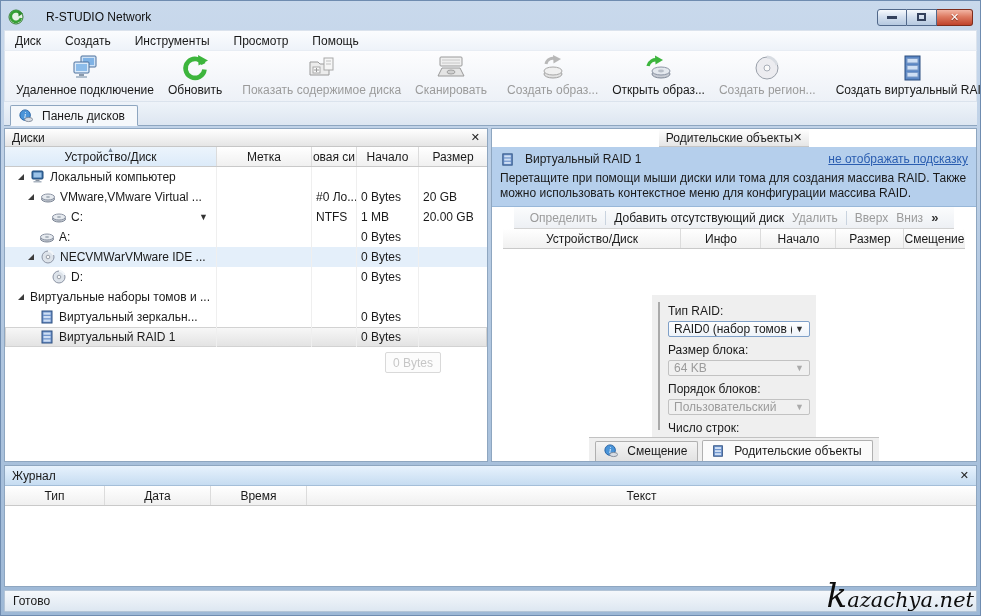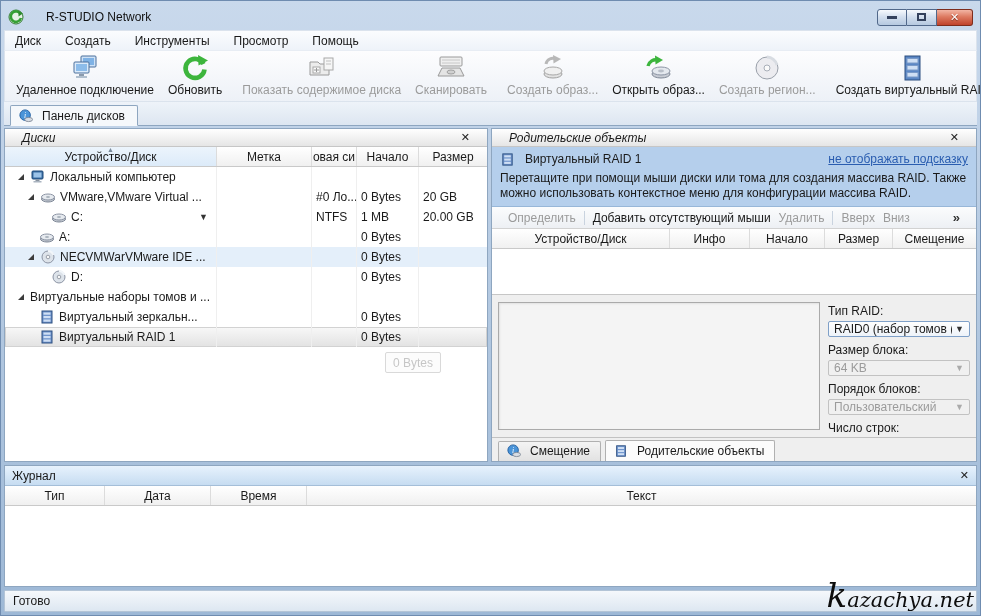--- a/index.html
+++ b/index.html
@@ -31,23 +31,23 @@
   .tsep { width:1px; height:44px; background:#cdd7e3; margin:0 3px; align-self:center; }
 
   
   .tabstrip { height:24px; background:linear-gradient(#eef3f9,#dde6f1); border-bottom:1px solid #8ea6c0; display:flex; align-items:flex-end; padding:0 6px; }
   .tab-active { display:flex; align-items:center; gap:5px; background:#f5f8fb; border:1px solid #8ea6c0; border-bottom:1px solid #f5f8fb; border-radius:2px 2px 0 0; padding:3px 12px 2px 8px; position:relative; top:1px; }
 
   
   .main { flex:1; display:flex; gap:3px; min-height:0; margin-top:2px; }
   .panel { background:#fff; border:1px solid #8ea6c0; display:flex; flex-direction:column; min-height:0; position:relative; }
   .panel-left { width:484px; }
-  .panel-right { flex:1; }
-
-  .phead { height:18px; flex:0 0 18px; background:linear-gradient(#ffffff,#e5e5e5); border-bottom:1px solid #c6c6c6; display:flex; align-items:center; padding:0 17px;font-style:italic; }
+  .panel-right { flex:1;align-items:center; }
+
+  .phead { height:18px; flex:0 0 18px; background:linear-gradient(#ffffff,#e5e5e5); border-bottom:1px solid #c6c6c6; display:flex; align-items:center; padding:0 7px; }
   .phead .x { margin-left:auto; color:#222; font-size:11px; font-weight:bold; line-height:1; }
 
   .cols { display:flex; height:20px; flex:0 0 20px; border-bottom:1px solid #c9c9c9; background:linear-gradient(#ffffff,#f0f0f0); }
   .col { display:flex; align-items:center; justify-content:center; border-right:1px solid #dcdcdc; overflow:hidden; white-space:nowrap; position:relative; }
   .col.sorted { background:linear-gradient(#ecf4fc,#dcebf9); }
   .sortmark { position:absolute; top:-1px; left:50%; transform:translateX(-50%); font-size:7px; color:#7a8a9a; line-height:7px; }
 
   .c-dev  { width:212px; }
   .c-metka{ width:95px; }
   .c-fs   { width:45px; }
@@ -446,21 +446,21 @@
               </svg>
             </span>
           <span>Виртуальный RAID 1</span>
           <span class="hint-link">не отображать подсказку</span>
         </div>
         <div class="hint-text">Перетащите при помощи мыши диски или тома для создания массива RAID. Также можно использовать контекстное меню для конфигурации массива RAID.</div>
       </div>
       <div class="ptoolbar">
         <span class="ptool disabled">Определить</span>
         <span class="ptsep"></span>
-        <span class="ptool">Добавить отсутствующий мыши</span>
+        <span class="ptool">Добавить отсутствующий диск</span>
         <span class="ptool disabled">Удалить</span>
         <span class="ptsep"></span>
         <span class="ptool disabled">Вверх</span>
         <span class="ptool disabled">Вниз</span>
         <span class="pt-chevron">»</span>
       </div>
       <div class="cols">
         <div class="col p-dev">Устройство/Диск</div>
         <div class="col p-info">Инфо</div>
         <div class="col p-start">Начало</div>

